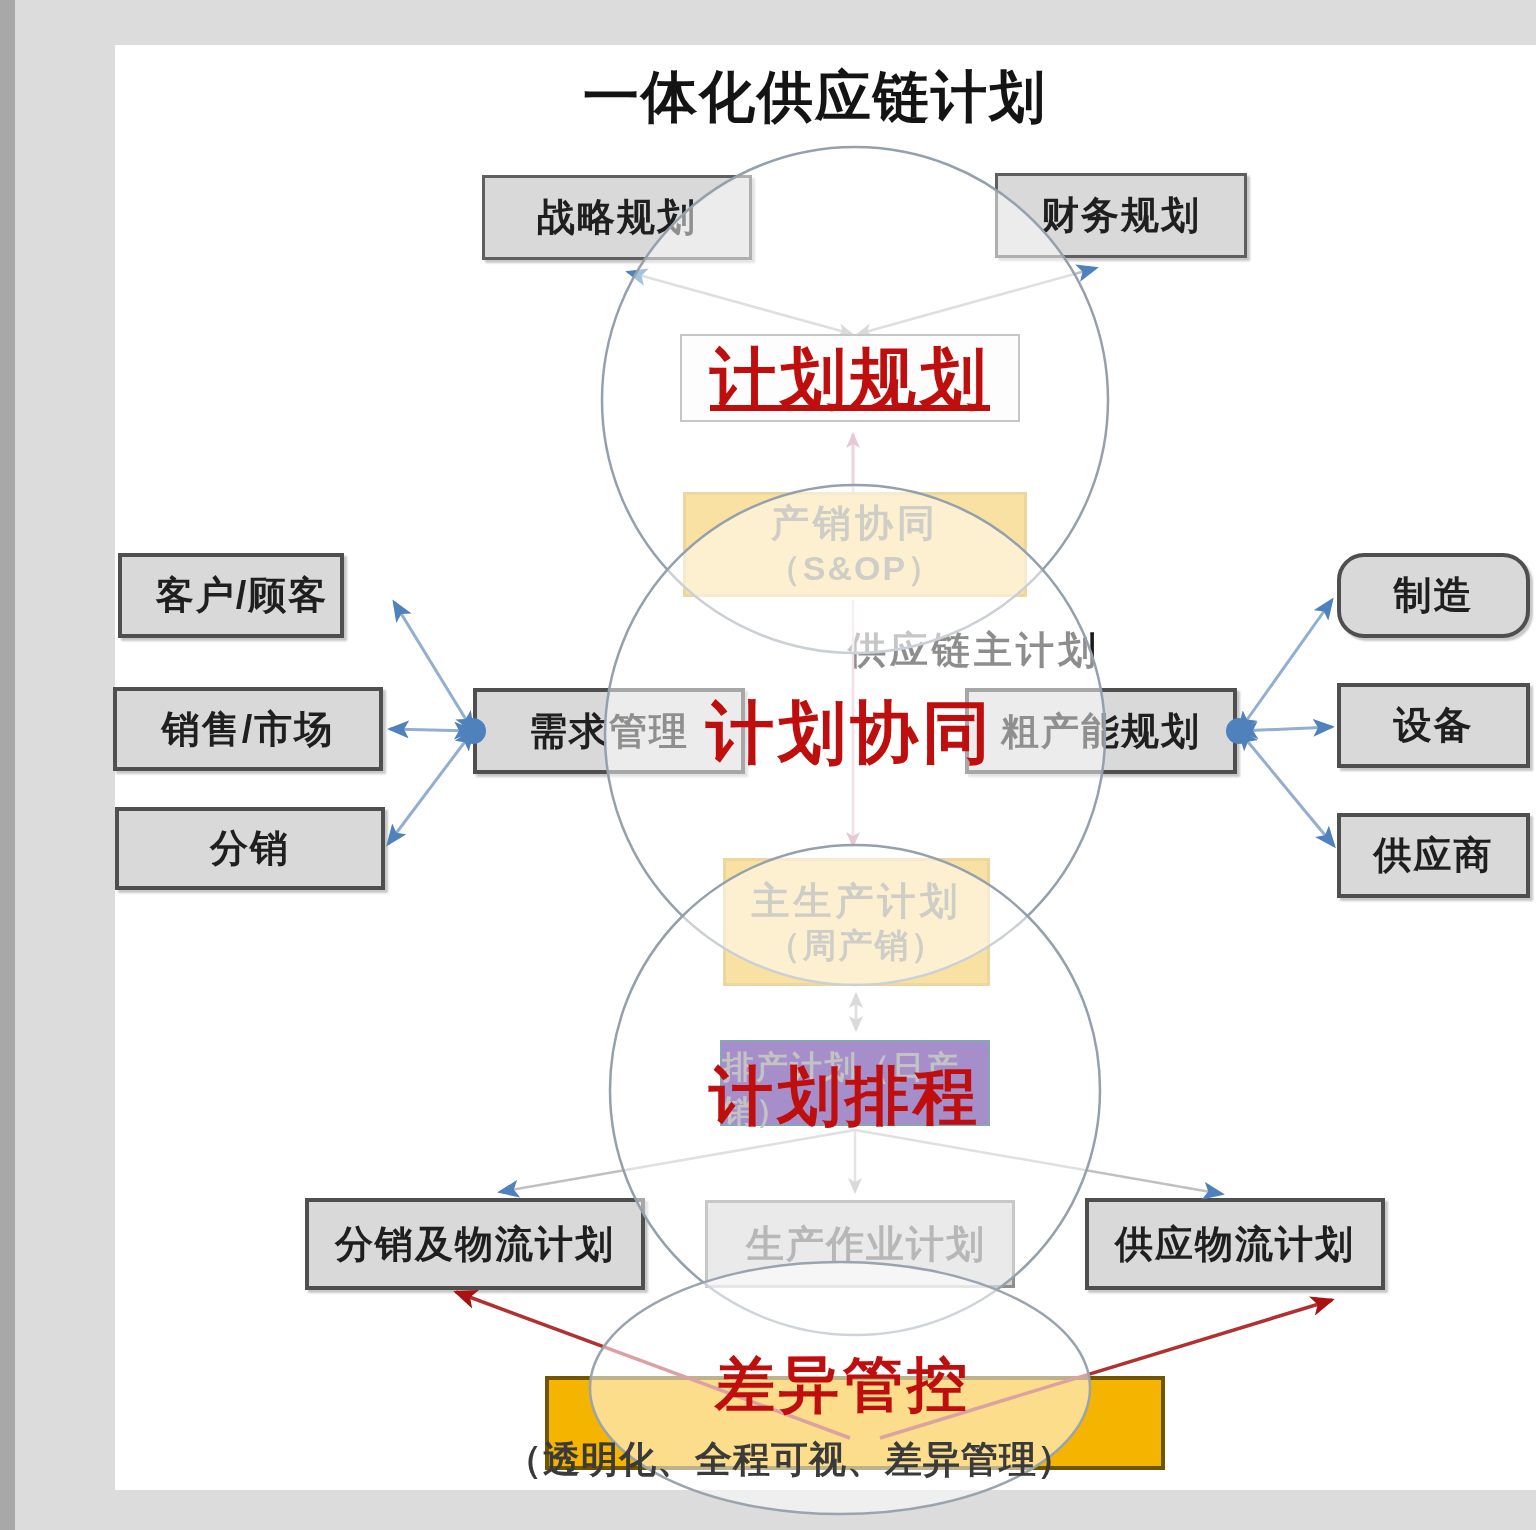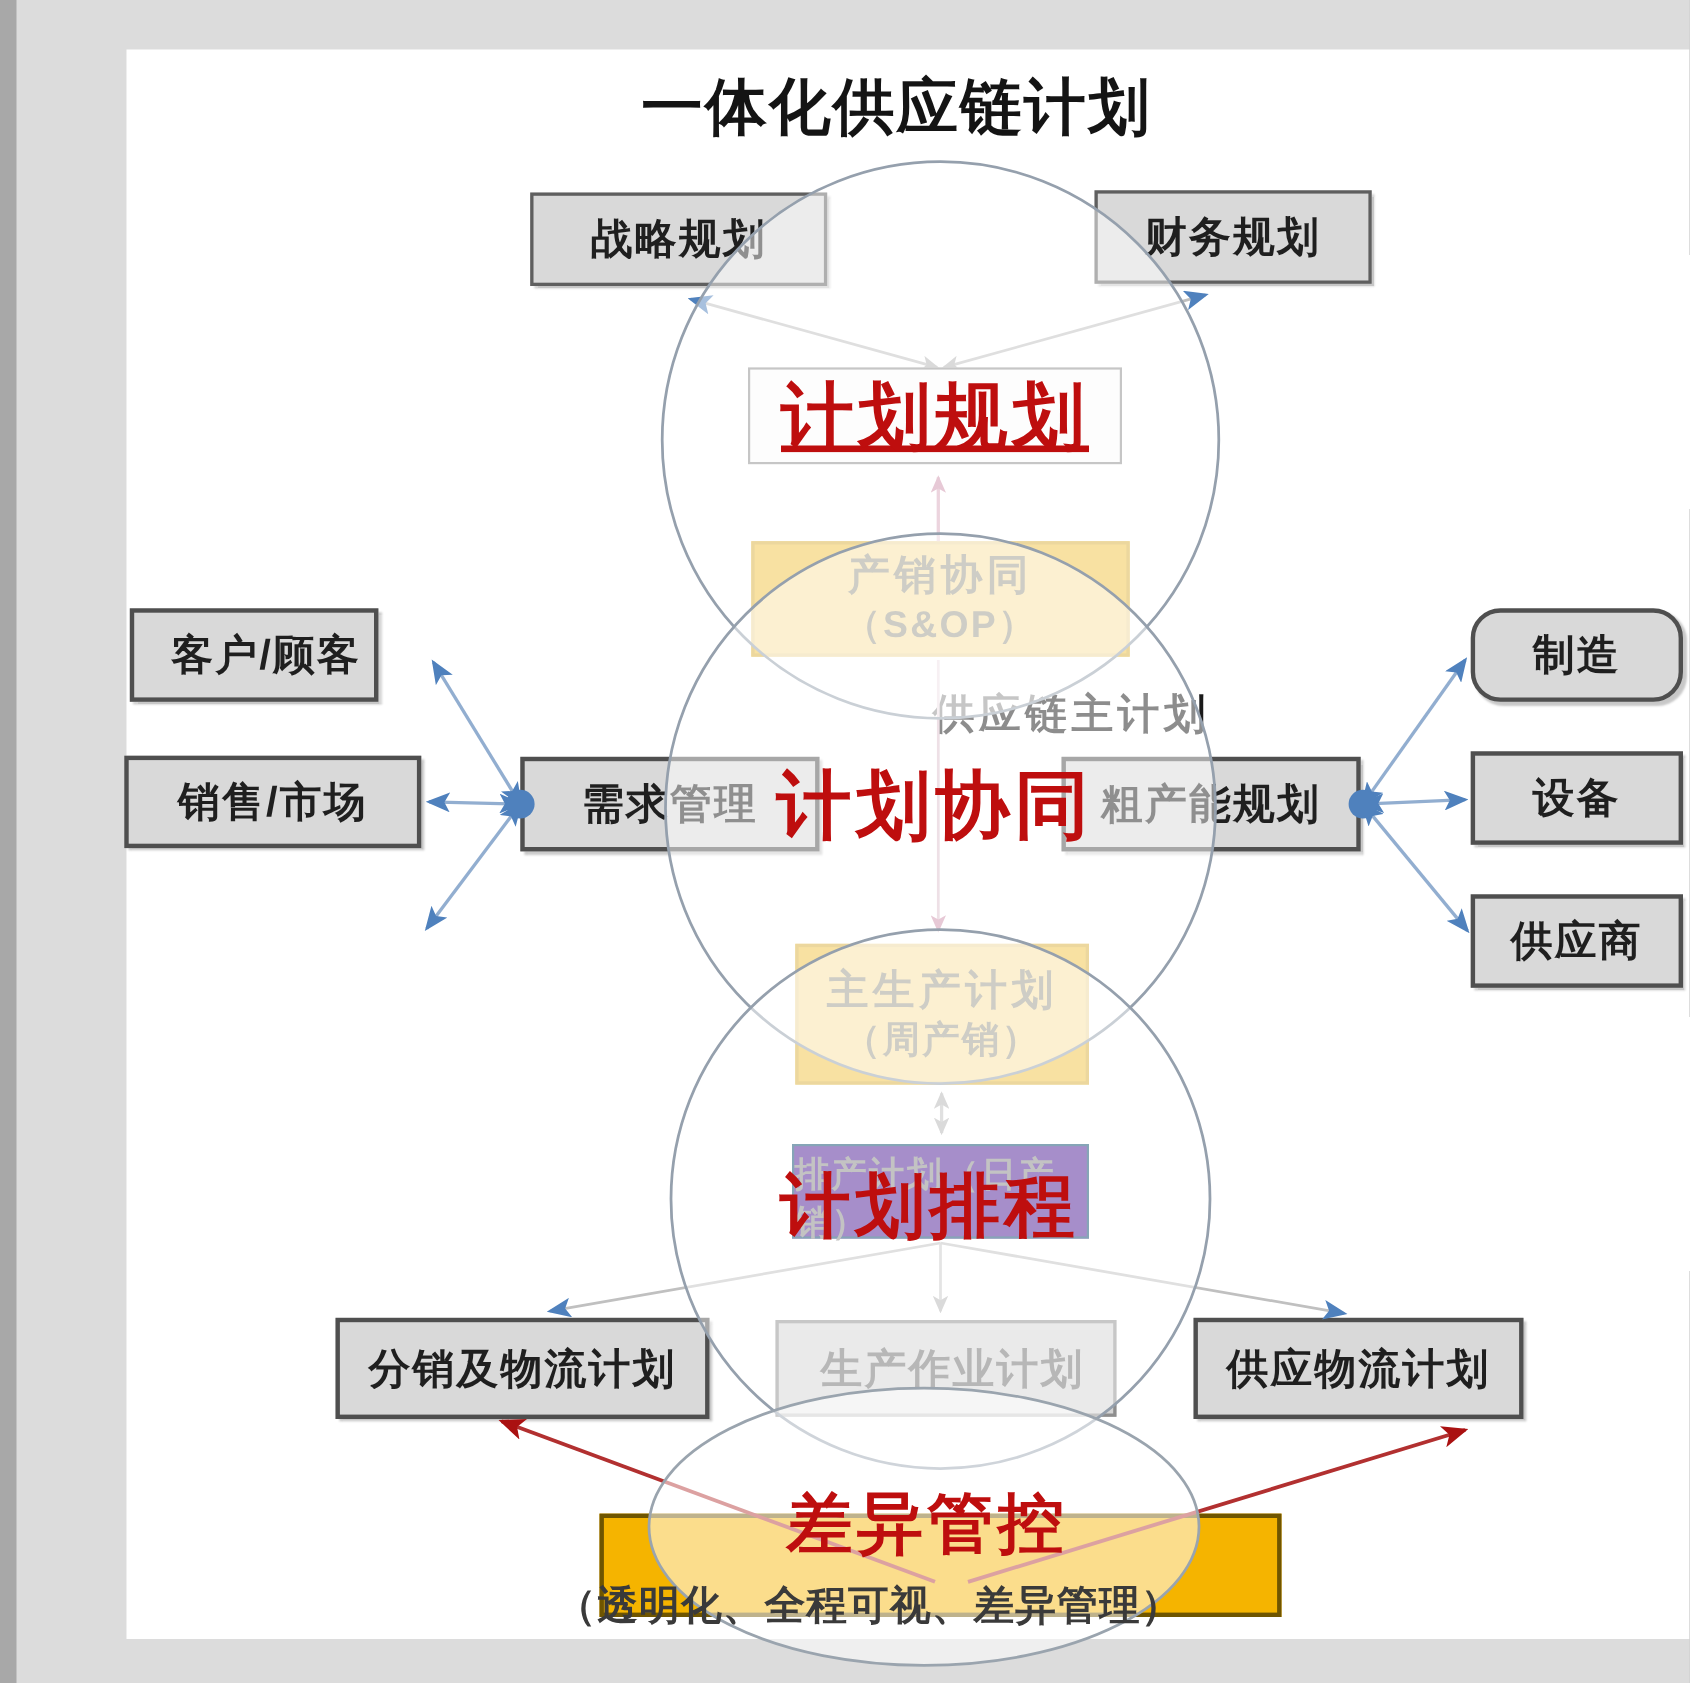--- a/index.html
+++ b/index.html
@@ -57,20 +57,23 @@
   </div>
   <div class="abs gbox topbox z1" style="left:995px;top:173px;width:252px;height:85px;">
     <span>财务规划</span>
   </div>
 
   <div class="abs gbox z1" style="left:118px;top:553px;width:226px;height:85px;padding-left:22px;">
     <span>客户/顾客</span>
   </div>
   <div class="abs gbox z1" style="left:113px;top:687px;width:270px;height:84px;">
     <span>销售/市场</span>
+  </div>
+  <div class="abs gbox z1" style="left:115px;top:807px;width:270px;height:83px;">
+    <span>分销</span>
   </div>
 
   <div class="abs gbox z1" style="left:1337px;top:553px;width:193px;height:85px;border-radius:27px;">
     <span>制造</span>
   </div>
   <div class="abs gbox z1" style="left:1337px;top:683px;width:193px;height:85px;">
     <span>设备</span>
   </div>
   <div class="abs gbox z1" style="left:1337px;top:813px;width:193px;height:85px;">
     <span>供应商</span>

